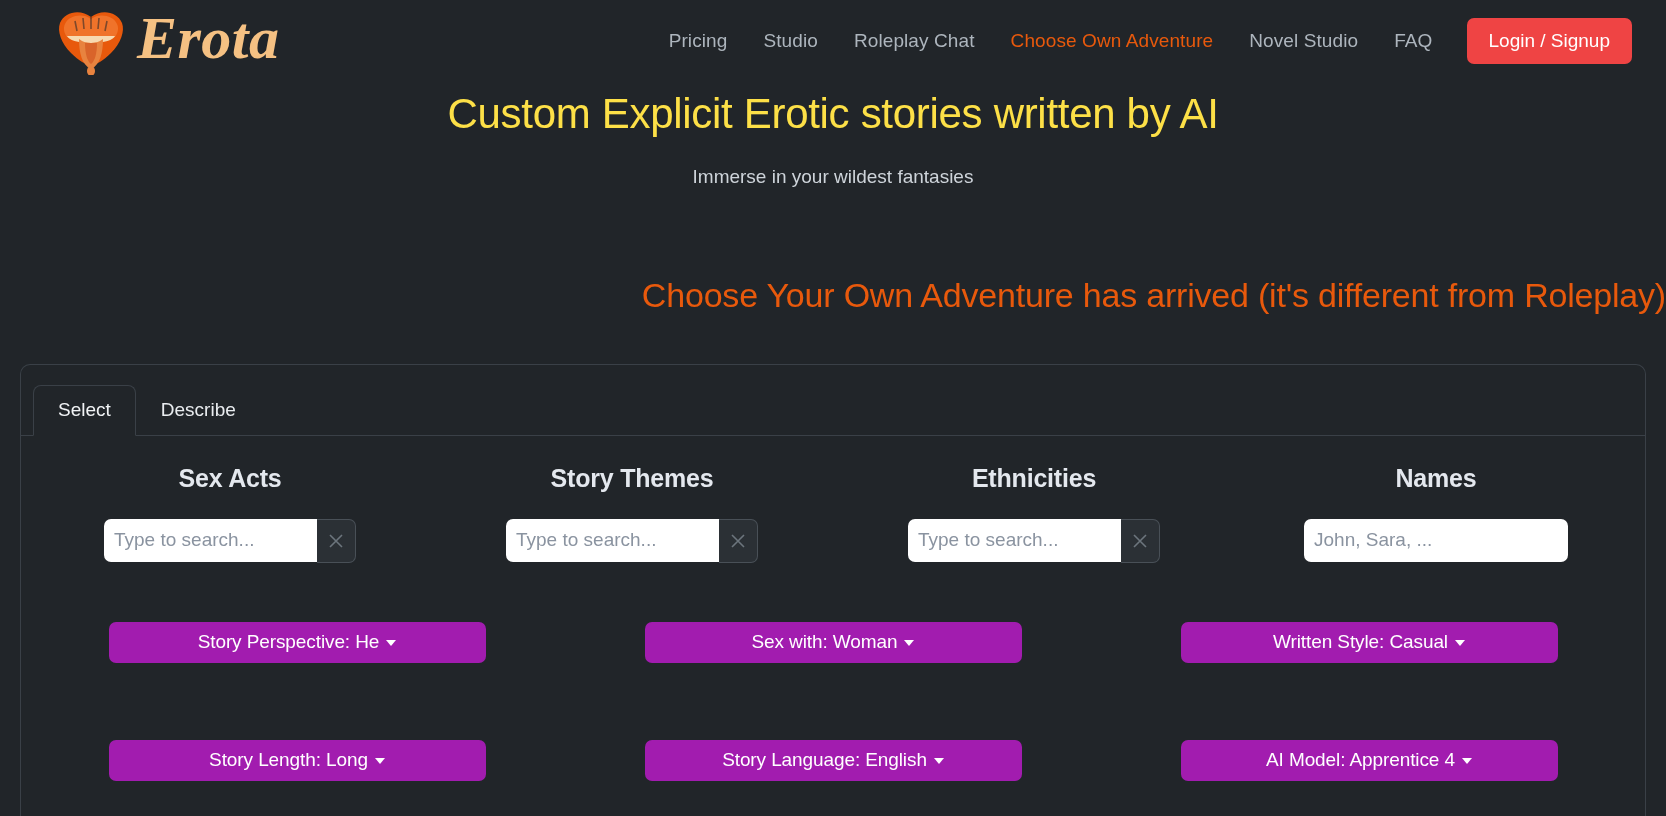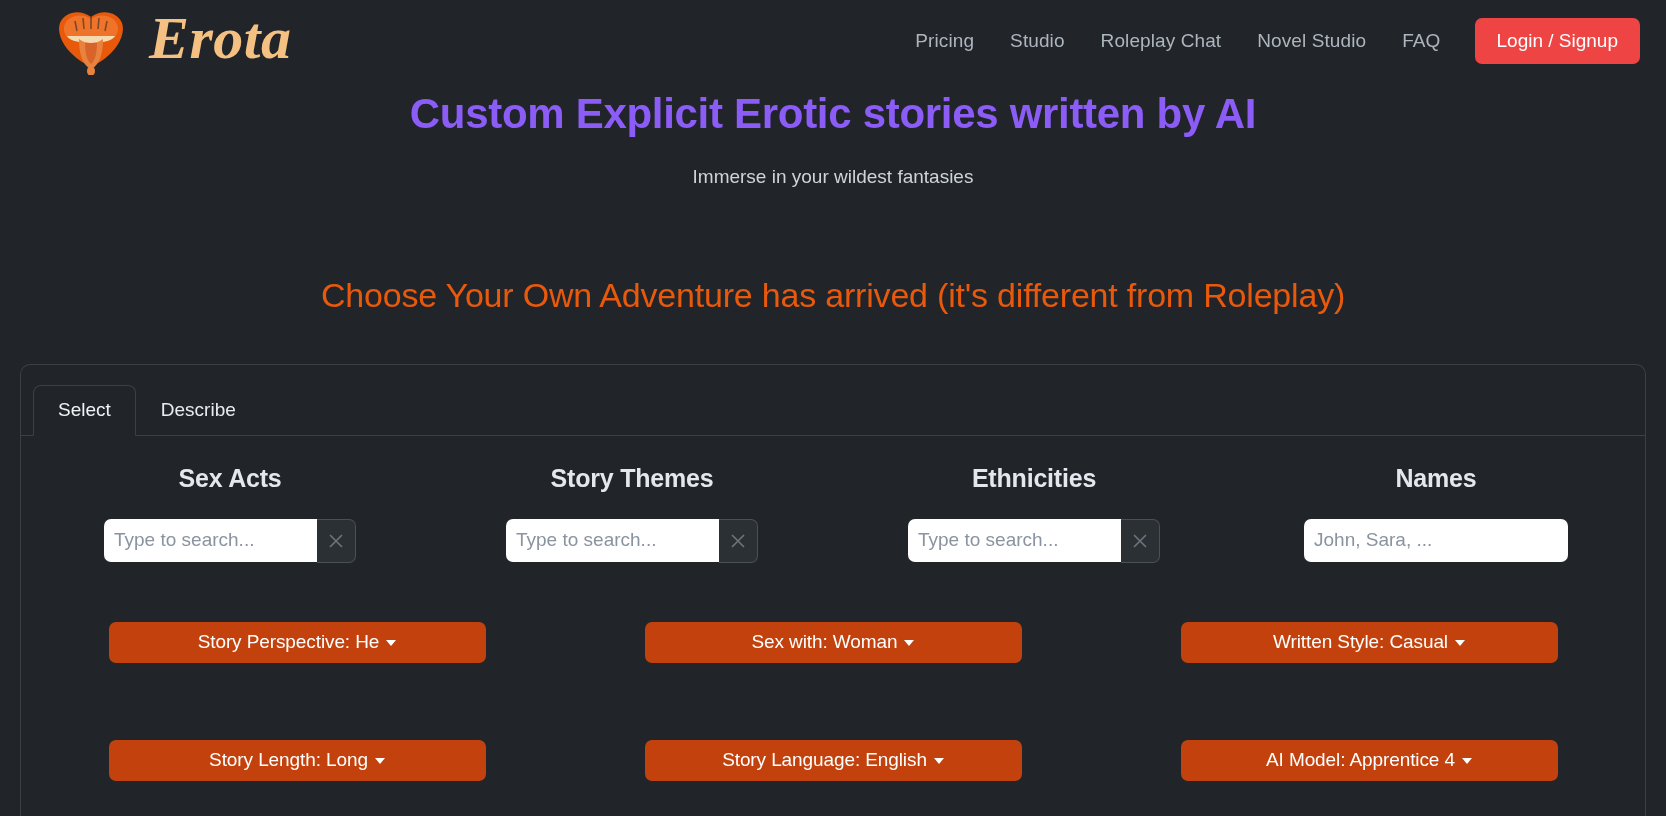--- a/index.html
+++ b/index.html
@@ -29,21 +29,21 @@
     height: 82px;
     display: flex;
     align-items: center;
     padding: 0 20px 0 55px;
     position: relative;
   }
 
   .brand {
     display: flex;
     align-items: center;
-    gap: 22px;
+    gap: 10px;
     flex: 0 0 auto;
     text-decoration: none;
   }
 
   .brand-logo {
     width: 72px;
     height: 68px;
     flex: 0 0 auto;
   }
 
@@ -53,21 +53,21 @@
     font-style: italic;
     font-weight: 700;
     color: #f5c183;
     letter-spacing: 0.5px;
     line-height: 1;
     padding-bottom: 6px;
   }
 
   .nav-links {
     position: absolute;
-    left: 0; right: 4px;
+    left: 0; right: 12px;
     display: flex;
     align-items: center;
     justify-content: flex-end;
     gap: 0;
     padding-right: 22px;
     pointer-events: none;
   }
   .nav-links > * { pointer-events: auto; }
 
   .nav-link {
@@ -94,35 +94,35 @@
   }
 
   
   .hero {
     text-align: center;
     padding-top: 8px;
   }
 
   .hero-title {
     font-size: 42px;
-    font-weight: 700;
-    color: #8b5cf6;
+    font-weight: 400;
+    color: #fde047;
     letter-spacing: -0.3px;
     line-height: 1.15;
   }
 
   .hero-sub {
     font-size: 19px;
     color: #ced4da;
     margin-top: 28px;
     font-weight: 400;
   }
 
   .announce {
-    text-align: center;
+    text-align: right;
     color: #e8590c;
     font-size: 34px;
     font-weight: 400;
     margin-top: 88px;
     letter-spacing: -0.2px;
   }
 
   
   .panel {
     margin: 49px 20px 0 20px;
@@ -244,21 +244,21 @@
 
   .opt-row.r1 { margin-top: 59px; }
   .opt-row.r2 { margin-top: 77px; }
 
   .opt-cell {
     display: flex;
     justify-content: center;
   }
 
   .opt-btn {
-    background: #c2410c;
+    background: #a21caf;
     color: #ffffff;
     border: none;
     border-radius: 7px;
     height: 41px;
     width: 377px;
     font-size: 19px;
     cursor: pointer;
     font-family: "Liberation Sans", sans-serif;
     display: flex;
     align-items: center;
@@ -294,20 +294,21 @@
         <ellipse cx="36" cy="64" rx="4" ry="5" fill="#e8833f"></ellipse>
         <path d="M20 14 L22 24 M28 11 L29 22 M36 10 L36 22 M44 11 L43 22 M52 14 L50 24" stroke="#212529" stroke-width="1.6" fill="none" opacity="0.55"></path>
       </svg>
       <span class="brand-word">Erota</span>
     </a>
 
     <div class="nav-links">
       <a class="nav-link" href="#">Pricing</a>
       <a class="nav-link" href="#">Studio</a>
       <a class="nav-link" href="#">Roleplay Chat</a>
+      <a class="nav-link active" href="#">Choose Own Adventure</a>
       <a class="nav-link" href="#">Novel Studio</a>
       <a class="nav-link" href="#">FAQ</a>
       <button class="login-btn">Login / Signup</button>
     </div>
   </div>
 
   <div class="hero">
     <h1 class="hero-title">Custom Explicit Erotic stories written by AI</h1>
     <div class="hero-sub">Immerse in your wildest fantasies</div>
     <div class="announce">Choose Your Own Adventure has arrived (it's different from Roleplay)</div>

